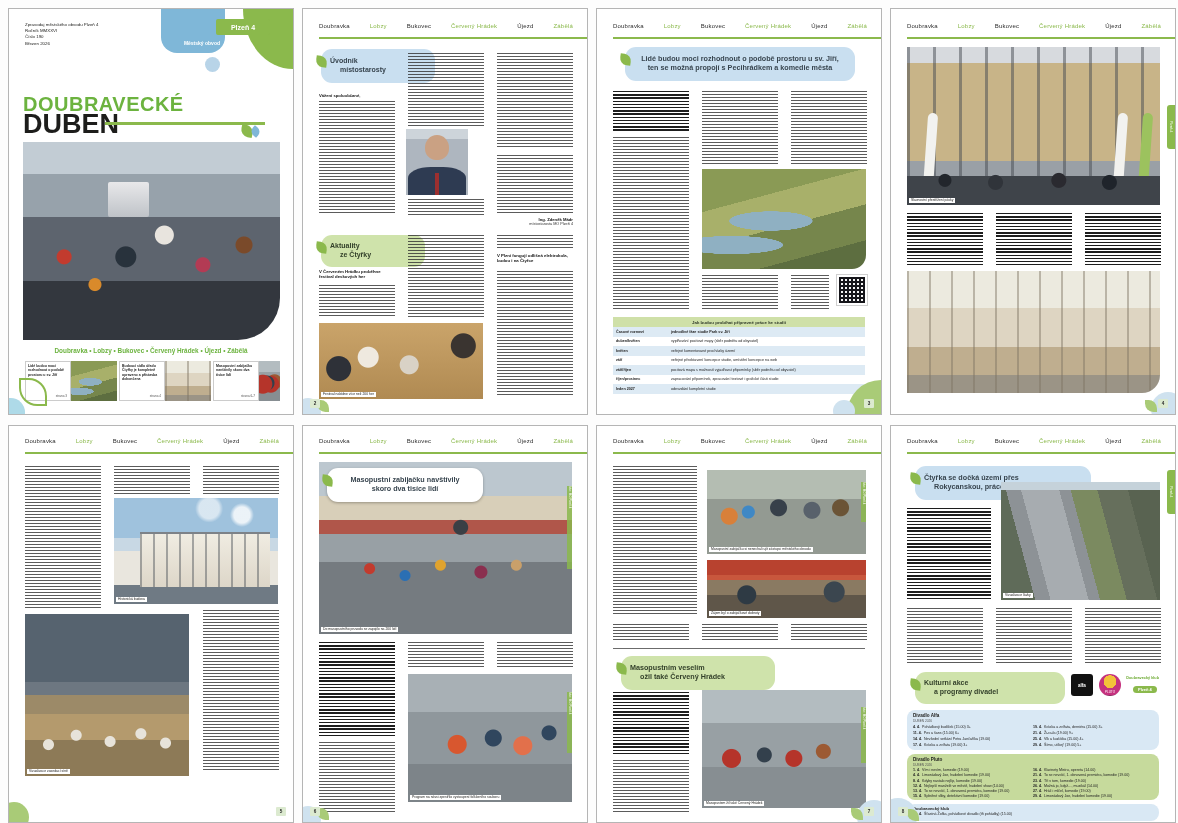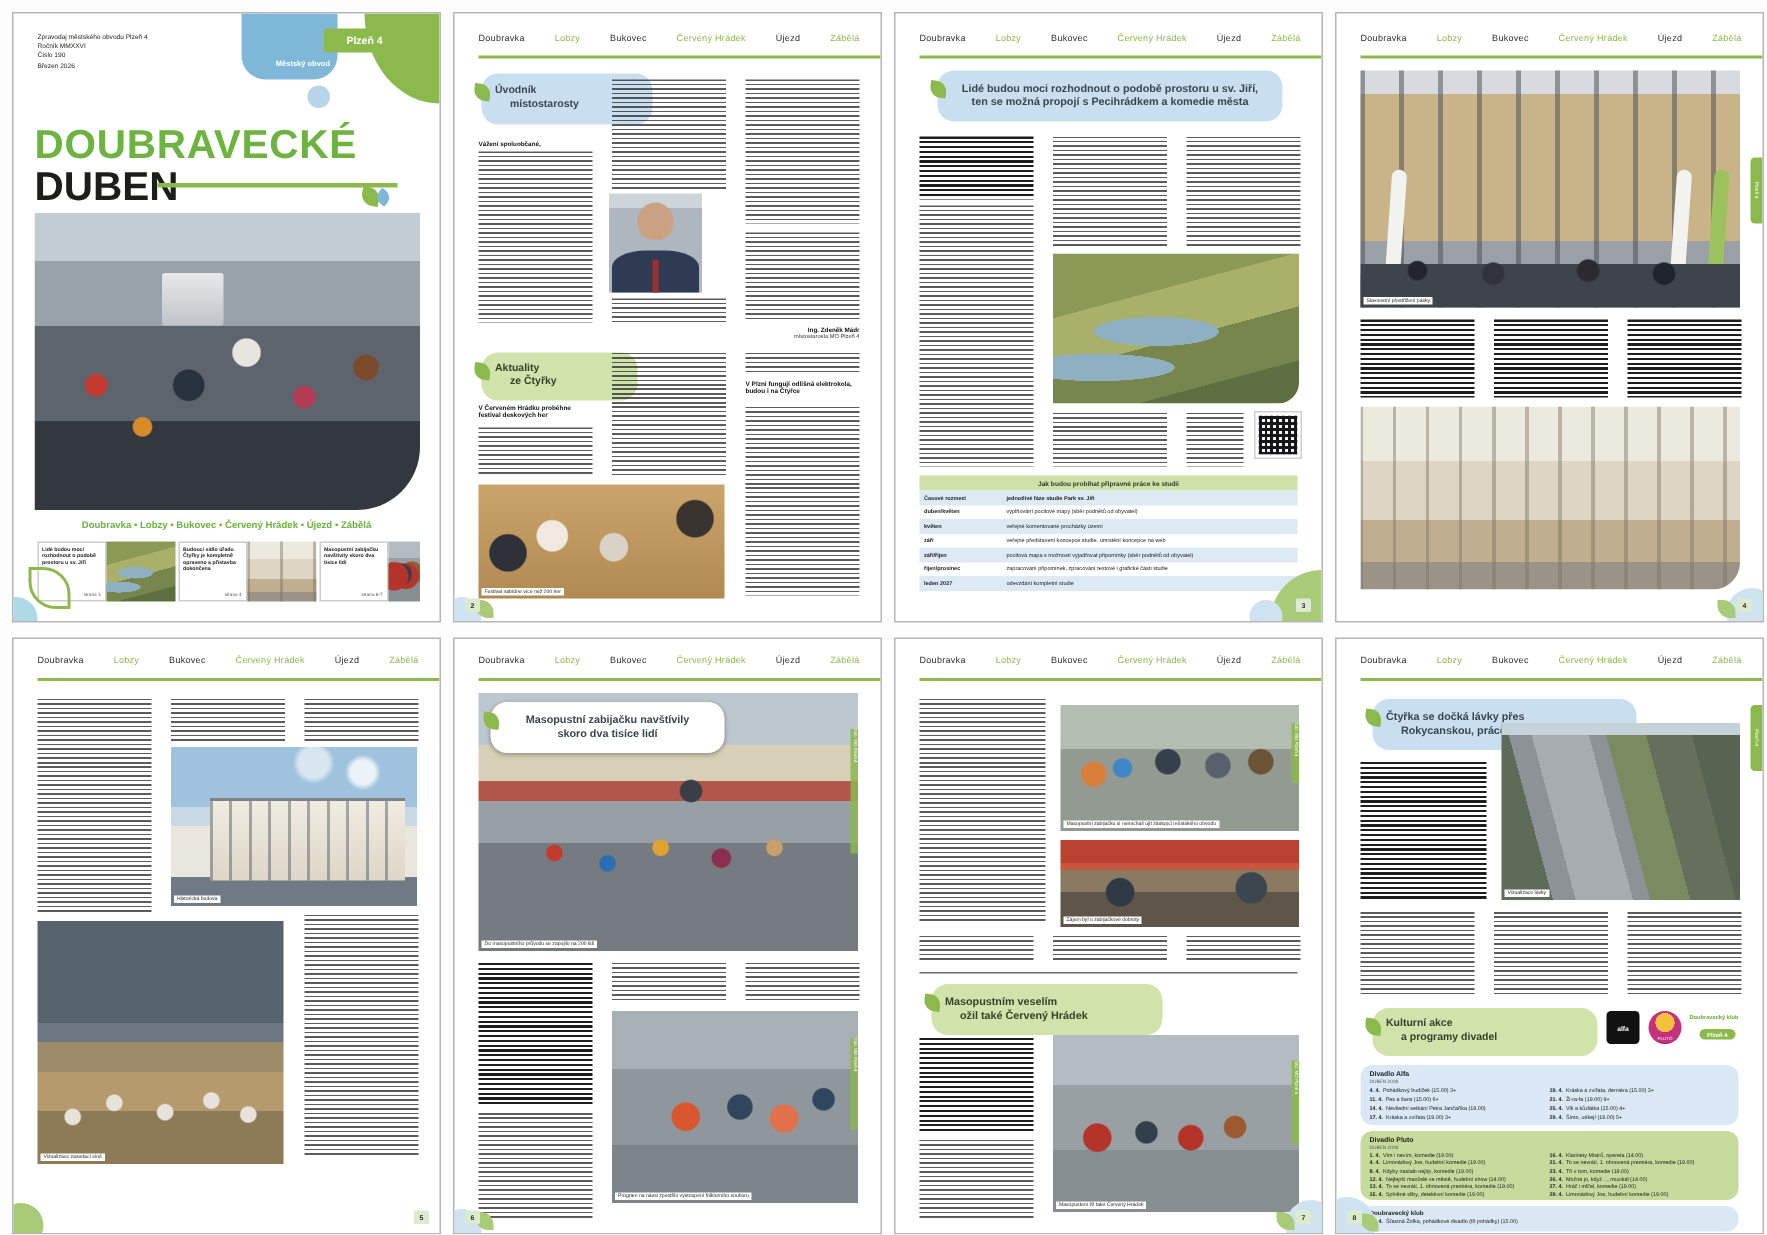--- a/index.html
+++ b/index.html
@@ -126,21 +126,21 @@
     border:2px solid #fff;outline:1px solid #cfcfcf;}
 
   
   .mast{position:absolute;left:16px;top:13px;font-size:4.4px;line-height:6.2px;color:#1d1d1b;}
   .mast span{display:block;}
   .blob-teal{position:absolute;left:152px;top:0;width:64px;height:44px;background:#7fb7d8;border-radius:0 0 16px 16px;}
   .blob-teal span{position:absolute;right:5px;bottom:7px;color:#fff;font-weight:bold;font-size:5px;line-height:6px;text-align:right;display:block;width:56px;}
   .badge{position:absolute;left:207px;top:10px;width:54px;height:16px;background:#8bb94c;color:#fff;font-weight:bold;font-size:7px;display:flex;align-items:center;justify-content:center;border-radius:2px;z-index:3;}
   .qcirc{position:absolute;right:0;top:0;width:50px;height:60px;background:#8bb94c;border-radius:0 0 0 100%;}
   .bcirc{position:absolute;left:196px;top:48px;width:15px;height:15px;border-radius:50%;background:#b8d4e8;}
-  .title1{position:absolute;left:14px;top:72px;font-size:27px;font-weight:bold;color:#6cb33f;letter-spacing:.5px;}
+  .title1{position:absolute;left:14px;top:84px;font-size:20px;font-weight:bold;color:#6cb33f;letter-spacing:.5px;}
   .title2{position:absolute;left:14px;top:100px;font-size:27px;font-weight:bold;color:#1d1d1b;}
   .trule{position:absolute;left:96px;top:113px;width:160px;height:3px;background:#8bb94c;}
   .leaf{position:absolute;border-radius:0 65% 0 65%;}
   .covernav{position:absolute;left:0;right:0;top:338px;text-align:center;font-size:6.4px;font-weight:bold;color:#6cb33f;}
   .tcard{position:absolute;top:352px;width:46px;height:40px;border:.5px solid #ccc;background:#fff;box-sizing:border-box;padding:2px;}
   .tct{font-size:3.5px;line-height:4.4px;font-weight:bold;color:#222;}
   .tcs{position:absolute;right:3px;bottom:2px;font-size:3.1px;color:#555;}
   .tph{position:absolute;top:352px;width:46px;height:40px;}
 
   
@@ -439,21 +439,21 @@
     <div class="tabs" style="top:12px">
         <span>Doubravka</span>
         <span>Lobzy</span>
         <span>Bukovec</span>
         <span>Červený Hrádek</span>
         <span>Újezd</span>
         <span>Zábělá</span>
       </div>
     <div class="grule" style="top:26px"></div>
     <div class="bub bub-blue bub-i" style="left:24px;top:40px;width:158px;height:26px;font-size:7.2px;">
-      <span class="l1">Čtyřka se dočká lávky přes</span>
+      <span class="l1">Čtyřka se dočká území přes</span>
         <span class="l2">Rokycanskou, práce byly zahájeny</span>
       </div>
     <div class="col tsb" style="left:16px;top:82px;width:84px;height:92px;"></div>
     <div class="ph ph-aerial" style="left:110px;top:56px;width:159px;height:118px;">
       <div class="cap">Vizualizace lávky</div>
     </div>
     <div class="etab" style="top:44px;">Plzeň 4</div>
     <div class="col ts" style="left:16px;top:182px;height:56px;"></div>
     <div class="col ts" style="left:105px;top:182px;height:56px;"></div>
     <div class="col ts" style="left:194px;top:182px;height:56px;"></div>

